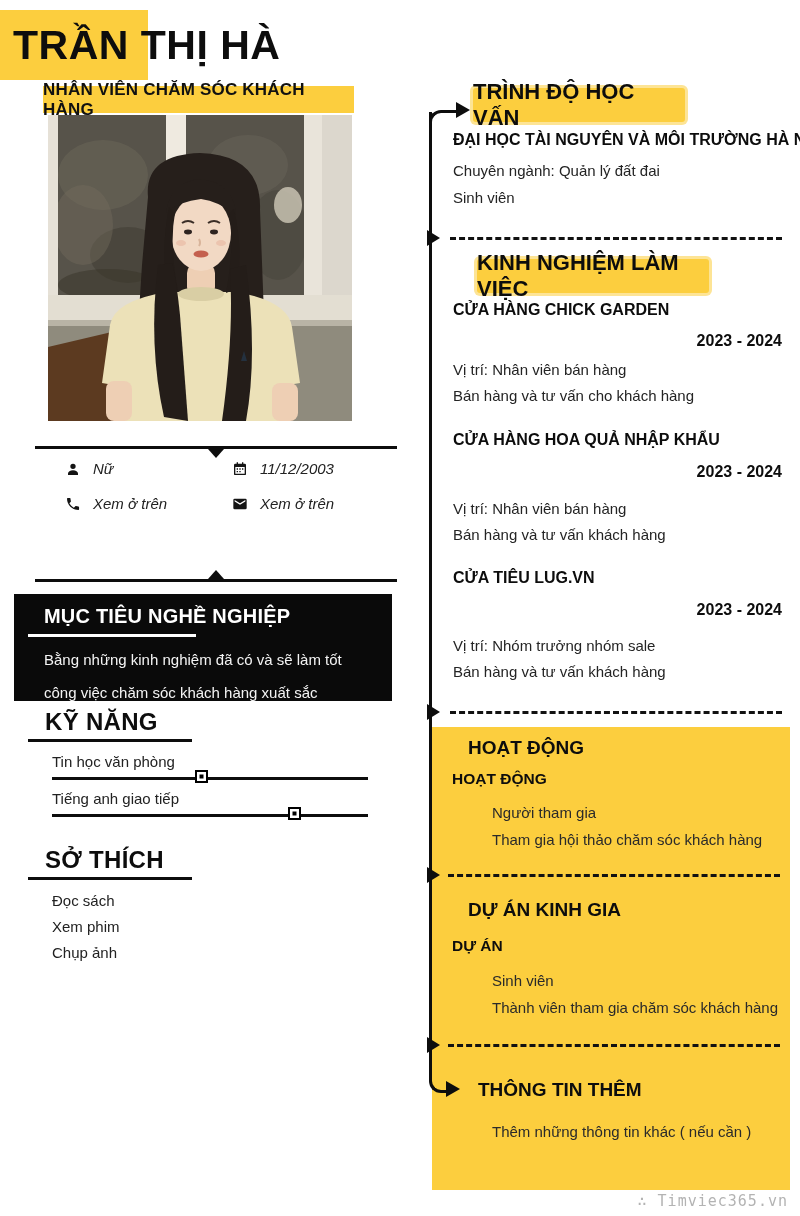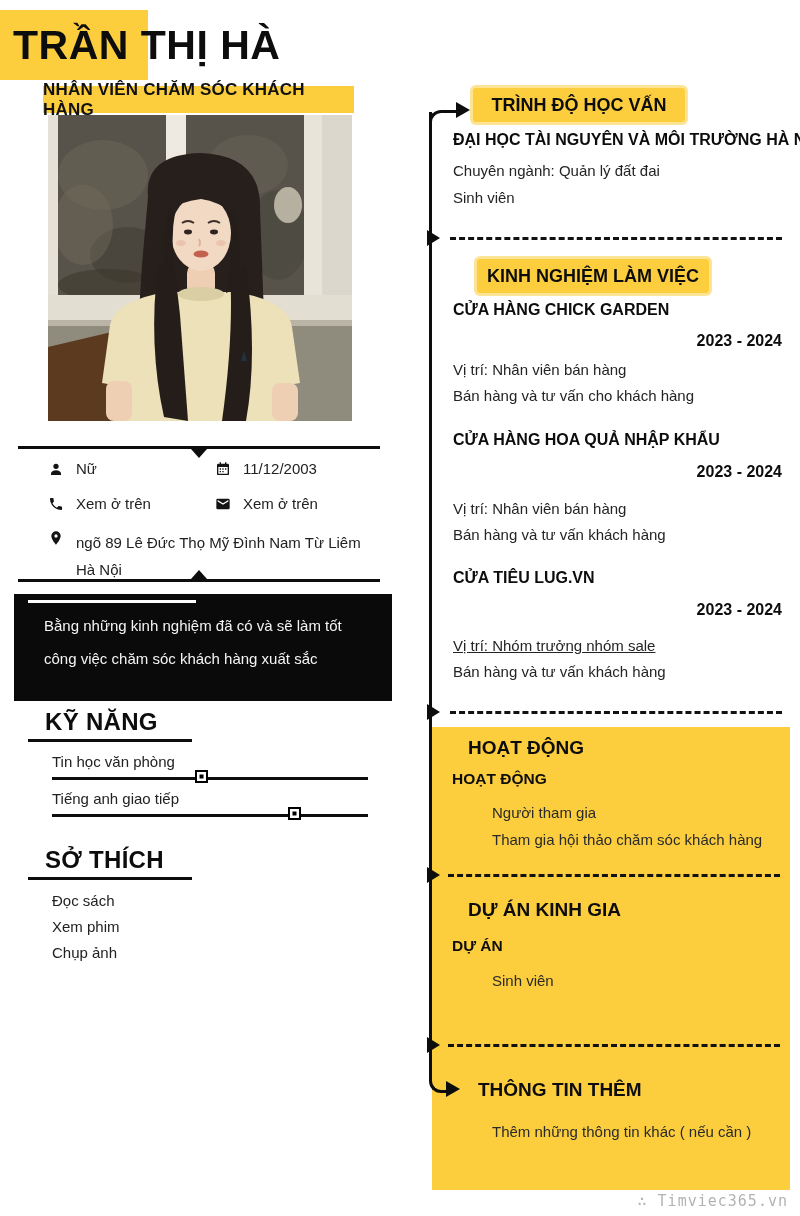--- a/index.html
+++ b/index.html
@@ -11,21 +11,21 @@
   .abs{position:absolute;}
   
   .name-hl{left:0;top:10px;width:148px;height:70px;background:var(--yl);}
   .name{left:13px;top:10px;height:70px;line-height:70px;font-size:41px;font-weight:700;color:#0d0d0d;letter-spacing:.5px;white-space:nowrap;text-align:center;}
   .job-hl{left:43px;top:86px;width:311px;height:27px;background:var(--yl);
     display:flex;align-items:center;justify-content:center;font-size:17px;font-weight:600;color:#111;letter-spacing:.2px;}
   
   .photo{left:48px;top:115px;width:304px;height:306px;}
   .photo svg{display:block;}
   
-  .info{left:18px;top:446px;width:362px;height:137px;}
+  .info{left:35px;top:446px;width:362px;height:137px;font-style:italic;}
   .rule{position:absolute;left:0;width:362px;height:3px;background:#0d0d0d;}
   .tri-down{position:absolute;left:50%;margin-left:-8px;width:0;height:0;border-left:8px solid transparent;border-right:8px solid transparent;border-top:9px solid #0d0d0d;}
   .tri-up{position:absolute;left:50%;margin-left:-8px;width:0;height:0;border-left:8px solid transparent;border-right:8px solid transparent;border-bottom:9px solid #0d0d0d;}
   .irow{position:absolute;display:flex;align-items:flex-start;font-size:15px;color:#222;}
   .irow .ic{width:16px;height:16px;margin-right:12px;flex:0 0 auto;margin-top:1px;}
   .irow .ic svg{display:block;fill:#141414;}
   
   .objective{left:14px;top:594px;width:378px;height:107px;background:#0a0a0a;color:#fff;}
   .obj-title{margin:11px 0 0 30px;font-size:20px;font-weight:700;letter-spacing:.2px;}
   .obj-rule{margin:6px 0 0 14px;width:168px;height:3px;background:#fff;}
@@ -38,21 +38,21 @@
   .track{position:absolute;width:316px;height:3px;background:#0d0d0d;}
   .knob{position:absolute;top:-7px;width:9px;height:9px;background:#000;border:2px solid #000;box-shadow:inset 0 0 0 2.5px #fff;}
   
   .hobby{font-size:15px;color:#222;line-height:26px;}
   
   .vline{left:429px;top:112px;width:3px;height:962px;background:#0d0d0d;}
   .elbow-top{left:429px;top:110px;width:26px;height:14px;border-top:3px solid #0d0d0d;border-left:3px solid #0d0d0d;border-top-left-radius:12px;}
   .elbow-bot{left:429px;top:1074px;width:16px;height:16px;border-bottom:3px solid #0d0d0d;border-left:3px solid #0d0d0d;border-bottom-left-radius:12px;}
   .arrowhead{width:0;height:0;border-top:8.5px solid transparent;border-bottom:8.5px solid transparent;border-left:14px solid #0d0d0d;}
   .sec-title{background:var(--yl);height:34px;display:flex;align-items:center;justify-content:center;
-    font-size:18px;font-weight:700;color:#0d0d0d;border-radius:3px;box-shadow:0 0 0 3px var(--yl-soft);}
+    font-size:22px;font-weight:700;color:#0d0d0d;border-radius:3px;box-shadow:0 0 0 3px var(--yl-soft);}
   .rbold{font-size:16px;font-weight:700;color:#0d0d0d;white-space:nowrap;}
   .rtext{font-size:15px;color:#242424;white-space:nowrap;}
   .period{width:329px;text-align:right;font-size:16px;font-weight:700;color:#0d0d0d;}
   .dashsep{border-top:3px dashed #121212;width:332px;}
   .tri-right{width:0;height:0;border-top:8px solid transparent;border-bottom:8px solid transparent;border-left:13px solid #0d0d0d;}
   
   .ypanel{left:432px;top:727px;width:358px;height:463px;background:var(--yl);}
   .ypanel .ytitle{position:absolute;font-size:19px;font-weight:700;color:#0d0d0d;}
   .ypanel .ysub{position:absolute;font-size:15.5px;font-weight:700;color:#0d0d0d;}
   .ypanel .yline{position:absolute;font-size:15px;color:#2a2a2a;white-space:nowrap;margin-left:40px;}
@@ -146,34 +146,27 @@
   </div>
   <div class="irow" style="left:197px;top:49px;">
     <span class="ic">
       <svg viewBox="0 0 24 24" width="16" height="16">
           <path d="M20 4H4a2 2 0 0 0-2 2v12a2 2 0 0 0 2 2h16a2 2 0 0 0 2-2V6a2 2 0 0 0-2-2zm0 4.2-8 5-8-5V6l8 5 8-5v2.2z"></path>
         </svg>
     </span>
     <span>Xem ở trên</span>
   </div>
 
-  <div class="irow" style="left:30px;top:83px;width:320px;">
-    <span class="ic">
-      <svg viewBox="0 0 24 24" width="16" height="16">
-          <path d="M12 2a7 7 0 0 0-7 7c0 5.2 7 13 7 13s7-7.8 7-13a7 7 0 0 0-7-7zm0 9.5A2.5 2.5 0 1 1 12 6.5a2.5 2.5 0 0 1 0 5z"></path>
-        </svg>
-    </span>
-    <span style="white-space:normal;line-height:27px;width:300px;display:inline-block;">ngõ 89 Lê Đức Thọ Mỹ Đình Nam Từ Liêm Hà Nội</span>
-  </div>
 
   <div class="rule" style="top:133px;"></div>
   <div class="tri-up" style="top:124px;"></div>
 </div>
 
 <div class="abs objective">
+  <div class="obj-title">MỤC TIÊU NGHỀ NGHIỆP</div>
   <div class="obj-rule"></div>
   <div class="obj-text">Bằng những kinh nghiệm đã có và sẽ làm tốt công việc chăm sóc khách hàng xuất sắc</div>
 </div>
 
 <div class="abs lhead" style="left:45px;top:708px;">KỸ NĂNG</div>
 <div class="abs lrule" style="left:28px;top:739px;"></div>
 
 <div class="abs skill-label" style="left:52px;top:753px;">Tin học văn phòng</div>
 <div class="abs track" style="left:52px;top:777px;">
   <span class="knob" style="left: calc(47.5% - 7px);"></span>
@@ -216,38 +209,39 @@
 <div>
   <div class="abs rbold" style="left:453px;top:431px;">CỬA HÀNG HOA QUẢ NHẬP KHẨU</div>
   <div class="abs period" style="left:453px;top:463px;">2023 - 2024</div>
   <div class="abs rtext" style="left:453px;top:500px;">Vị trí: Nhân viên bán hàng</div>
   <div class="abs rtext" style="left:453px;top:526px;">Bán hàng và tư vấn khách hàng</div>
 </div>
 
 <div>
   <div class="abs rbold" style="left:453px;top:569px;">CỬA TIÊU LUG.VN</div>
   <div class="abs period" style="left:453px;top:601px;">2023 - 2024</div>
-  <div class="abs rtext" style="left:453px;top:637px;text-decoration:underline;">Vị trí: Nhóm trưởng nhóm sale</div>
+  <div class="abs rtext" style="left:453px;top:637px;">Vị trí: Nhóm trưởng nhóm sale</div>
   <div class="abs rtext" style="left:453px;top:663px;">Bán hàng và tư vấn khách hàng</div>
 </div>
 
 <div class="abs dashsep" style="left:450px;top:711px;"></div>
 <div class="abs tri-right" style="left:427px;top:704px;"></div>
 
 <div class="abs ypanel">
   <div class="ytitle" style="left:36px;top:10px;">HOẠT ĐỘNG</div>
   <div class="ysub" style="left:20px;top:43px;">HOẠT ĐỘNG</div>
   <div class="yline" style="left:20px;top:77px;">Người tham gia</div>
   <div class="yline" style="left:20px;top:104px;">Tham gia hội thảo chăm sóc khách hàng</div>
 
   <div class="dashsep" style="top:147px;"></div>
 
   <div class="ytitle" style="left:36px;top:172px;">DỰ ÁN KINH GIA</div>
   <div class="ysub" style="left:20px;top:210px;">DỰ ÁN</div>
   <div class="yline" style="left:20px;top:245px;">Sinh viên</div>
+  <div class="yline" style="left:20px;top:272px;">Thành viên tham gia chăm sóc khách hàng</div>
 
   <div class="dashsep" style="top:317px;"></div>
 
   <div class="ytitle" style="left:46px;top:352px;">THÔNG TIN THÊM</div>
   <div class="yline" style="left:20px;top:396px;">Thêm những thông tin khác ( nếu cần )</div>
 </div>
 
 <div class="abs tri-right" style="left:427px;top:867px;"></div>
 <div class="abs tri-right" style="left:427px;top:1037px;"></div>
 

